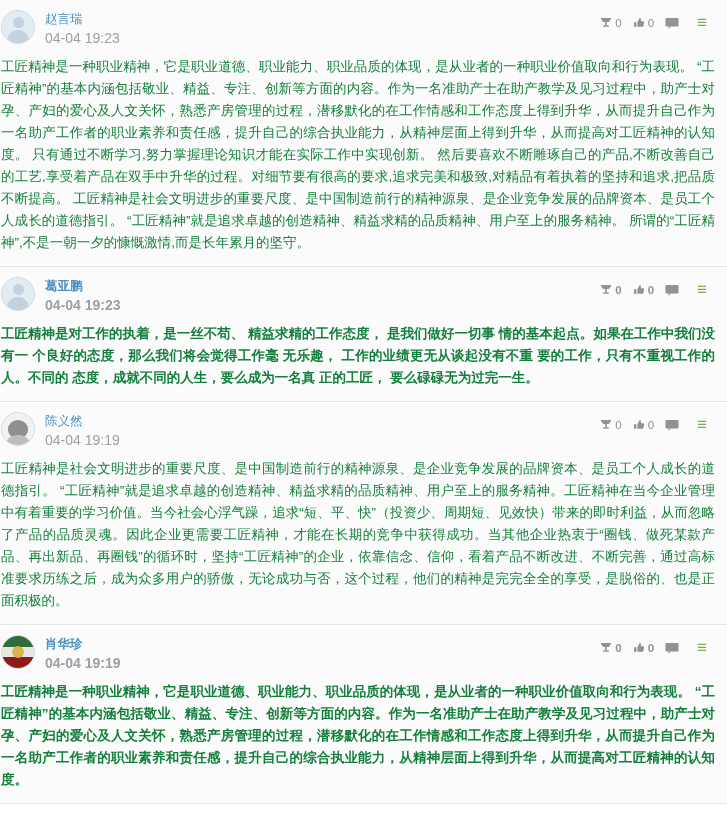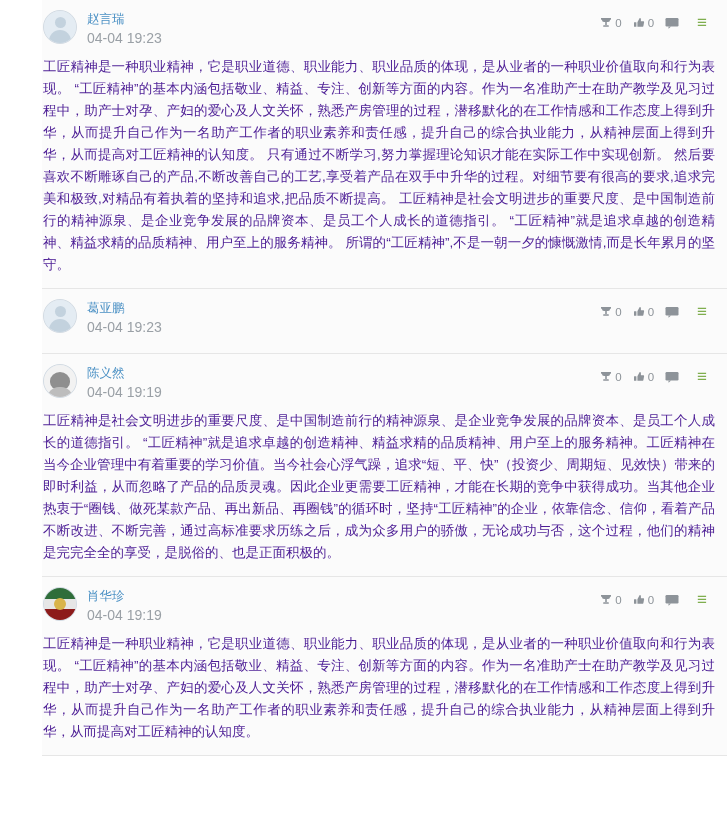--- a/index.html
+++ b/index.html
@@ -17,24 +17,24 @@
   }
   .feed {
     width: 727px;
   }
   .post {
     position: relative;
     background: #fbfbfb;
     border-bottom: 1px solid #e6e6e6;
     padding: 10px 12px 12px 1px;
     box-sizing: border-box;
-    margin-left: 42px;
   }
   .post.alt {
     background: #fbfbfb;
+    font-weight: bold;
   }
   .post-head {
     position: relative;
     height: 42px;
   }
   .avatar {
     position: absolute;
     left: 0;
     top: 0;
     width: 34px;
@@ -159,21 +159,21 @@
   }
   .menu-btn {
     color: #7fae4e;
     font-size: 17px;
     line-height: 14px;
     letter-spacing: 0px;
     padding-left: 4px;
   }
   .body-text {
     margin-top: 4px;
-    color: #4c1d95;
+    color: #15803d;
     font-size: 13.5px;
     line-height: 22px;
     text-align: justify;
     white-space: pre-wrap;
     word-break: break-all;
   }
 </style>
 </head>
 <body>
 
@@ -259,20 +259,21 @@
             <svg width="14" height="12" viewBox="0 0 14 12">
                 <rect x="0.5" y="1" width="13" height="8.5" rx="1.2" fill="#8d9399"></rect>
                 <path d="M3.5 9.5l0 2.2 2.6-2.2z" fill="#8d9399"></path>
               </svg>
           </span>
           <span></span>
         </div>
         <div class="menu-btn">≡</div>
       </div>
     </div>
+    <div class="body-text">工匠精神是对工作的执着，是一丝不苟、 精益求精的工作态度， 是我们做好一切事 情的基本起点。如果在工作中我们没有一 个良好的态度，那么我们将会觉得工作毫 无乐趣， 工作的业绩更无从谈起没有不重 要的工作，只有不重视工作的人。不同的 态度，成就不同的人生，要么成为一名真 正的工匠， 要么碌碌无为过完一生。</div>
   </div>
 
   <div class="post">
     <div class="post-head">
       <div class="avatar">
         <span class="av-inner av-cat"></span>
       </div>
       <div class="meta">
         <a class="username" href="#">陈义然</a>
         <div class="timestamp">04-04 19:19</div>

